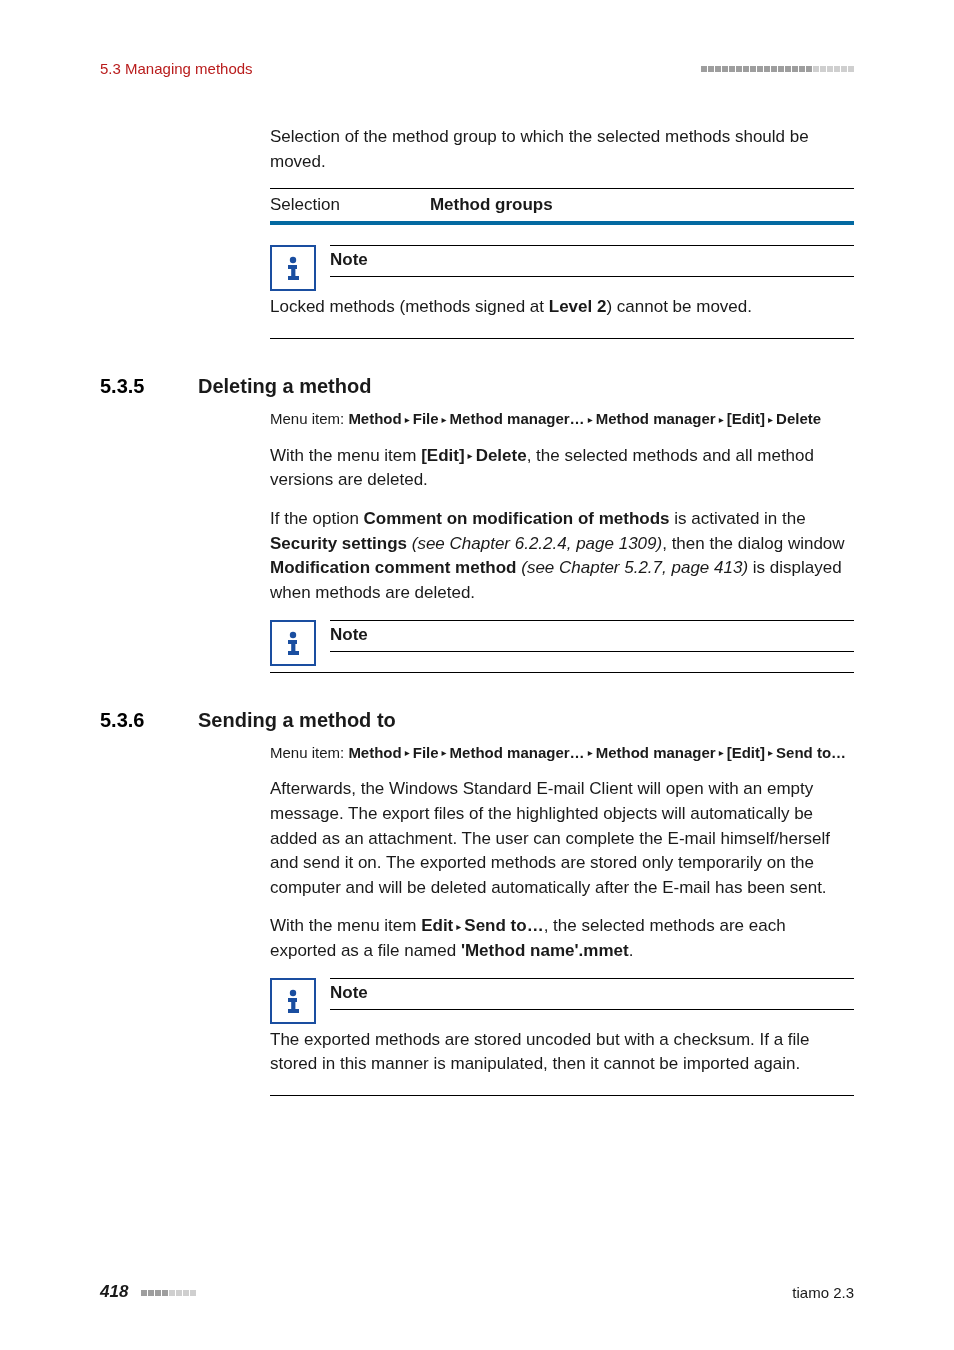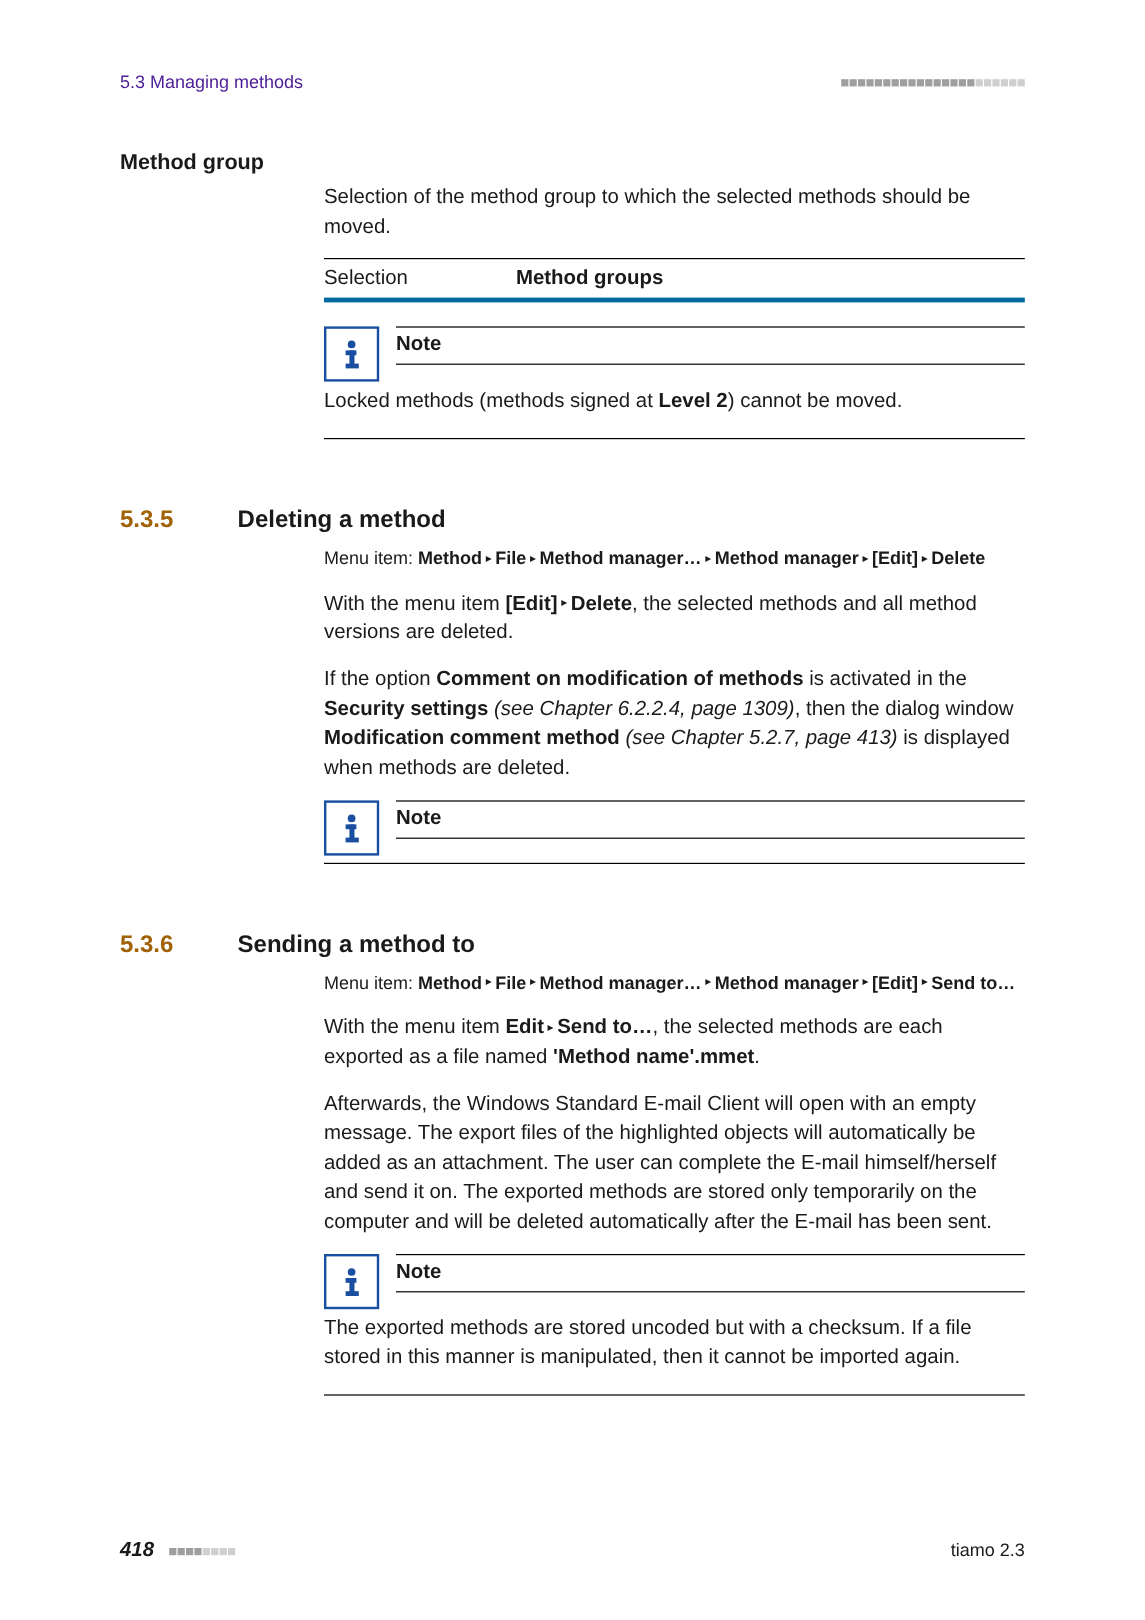--- a/index.html
+++ b/index.html
@@ -1,38 +1,38 @@
 <!DOCTYPE html>
 <html><head>
 <meta charset="utf-8">
 <style>
   * { box-sizing: border-box; margin: 0; padding: 0; }
   html, body { width: 954px; height: 1350px; background: #fff; font-family: "Segoe UI", "Helvetica Neue", Arial, sans-serif; color: #1a1a1a; }
   .page { position: relative; width: 954px; height: 1350px; padding: 60px 100px 50px 100px; }
   .top-row { display: flex; justify-content: space-between; align-items: center; font-size: 15px; color: #333; margin-bottom: 48px; }
-  .header-left { color: #4c1d95; }
+  .header-left { color: #b91c1c; }
   .squares { display: flex; gap: 1px; }
   .sq { width: 6px; height: 6px; background: #9e9e9e; }
   .sq.light { background: #cfcfcf; }
   .content { }
   .heading-left { font-weight: 700; font-size: 18px; margin-bottom: 6px; }
   .body-block { margin-left: 170px; }
   .para { font-size: 17px; line-height: 1.45; margin-bottom: 14px; }
   .sel-row { display: flex; align-items: baseline; gap: 90px; border-top: 1px solid #000; border-bottom: 4px solid #0369a1; padding: 6px 0; margin-bottom: 20px; font-size: 17px; }
   .sel-label { flex: 0 0 auto; }
   .sel-val { font-weight: 700; }
   .note-box { margin-top: 6px; margin-bottom: 6px; }
   .note-head { display: flex; align-items: flex-start; gap: 14px; }
   .note-icon { width: 46px; height: 46px; border: 2.5px solid #1a4ea0; display: flex; align-items: center; justify-content: center; background: #fff; }
   .note-title-wrap { flex: 1; border-top: 1.2px solid #000; border-bottom: 1.2px solid #000; padding: 4px 0 6px 0; }
   .note-title { font-weight: 700; font-size: 17px; }
   .note-body { font-size: 17px; line-height: 1.45; margin-top: 4px; margin-bottom: 18px; }
   .note-close { border-bottom: 1.2px solid #000; height: 0; margin-top: 6px; }
   .section-row { display: flex; align-items: baseline; gap: 28px; margin-top: 36px; margin-bottom: 10px; }
-  .sec-num { font-weight: 800; font-size: 20px; color: #a16207; width: 70px; margin-top: 20px; }
+  .sec-num { font-weight: 800; font-size: 20px; color: #000000; width: 70px; }
   .sec-title { font-weight: 800; font-size: 20px; }
   .menuitem { font-size: 15px; line-height: 1.45; margin-bottom: 14px; }
   .tri { display:inline-block; font-size:10px; vertical-align: middle; padding: 0 3px; }
   .b { font-weight: 700; }
   .i { font-style: italic; }
   .footer { position: absolute; left: 100px; right: 100px; bottom: 48px; display: flex; justify-content: space-between; align-items: center; font-size: 15px; }
   .pg-num { font-weight: 700; font-size: 17px; font-style: italic; }
   .foot-squares { display: inline-flex; gap: 1px; margin-left: 8px; vertical-align: middle; }
   svg.info { display:block; }
 </style>
@@ -63,21 +63,20 @@
         <div class="sq light"></div>
         <div class="sq light"></div>
         <div class="sq light"></div>
         <div class="sq light"></div>
         <div class="sq light"></div>
   </div>
 </div>
 
 <div class="content">
 
-  <div class="heading-left">Method group</div>
 
   <div class="body-block">
     <p class="para">Selection of the method group to which the selected methods should be moved.</p>
 
     <div class="sel-row">
       <span class="sel-label">Selection</span>
       <span class="sel-val">Method groups</span>
     </div>
 
     <div class="note-box">
@@ -136,25 +135,25 @@
   <div class="section-row">
     <div class="sec-num">5.3.6</div>
     <div class="sec-title">Sending a method to</div>
   </div>
 
   <div class="body-block">
     <p class="menuitem">
       <span>Menu item: </span><span class="b">Method</span><span class="tri">▸</span><span class="b">File</span><span class="tri">▸</span><span class="b">Method manager…</span><span class="tri">▸</span><span class="b">Method manager</span><span class="tri">▸</span><span class="b">[Edit]</span><span class="tri">▸</span><span class="b">Send to…</span>
     </p>
 
+    <p class="para">Afterwards, the Windows Standard E-mail Client will open with an empty message. The export files of the highlighted objects will automatically be added as an attachment. The user can complete the E-mail himself/herself and send it on. The exported methods are stored only temporarily on the computer and will be deleted automatically after the E-mail has been sent.</p>
+
     <p class="para">
       <span>With the menu item </span><span class="b">Edit</span><span class="tri">▸</span><span class="b">Send to…</span><span>, the selected methods are each exported as a file named </span><span class="b">'Method name'.mmet</span><span>.</span>
     </p>
-
-    <p class="para">Afterwards, the Windows Standard E-mail Client will open with an empty message. The export files of the highlighted objects will automatically be added as an attachment. The user can complete the E-mail himself/herself and send it on. The exported methods are stored only temporarily on the computer and will be deleted automatically after the E-mail has been sent.</p>
 
     <div class="note-box">
       <div class="note-head">
         <div class="note-icon">
           <svg class="info" width="28" height="28" viewBox="0 0 28 28">
                 <circle cx="14" cy="6" r="3.2" fill="#1a4ea0"></circle>
                 <rect x="9" y="11" width="9" height="4" fill="#1a4ea0"></rect>
                 <rect x="12.2" y="11" width="4.2" height="13" fill="#1a4ea0"></rect>
                 <rect x="9" y="22" width="11" height="4" fill="#1a4ea0"></rect>
               </svg>

